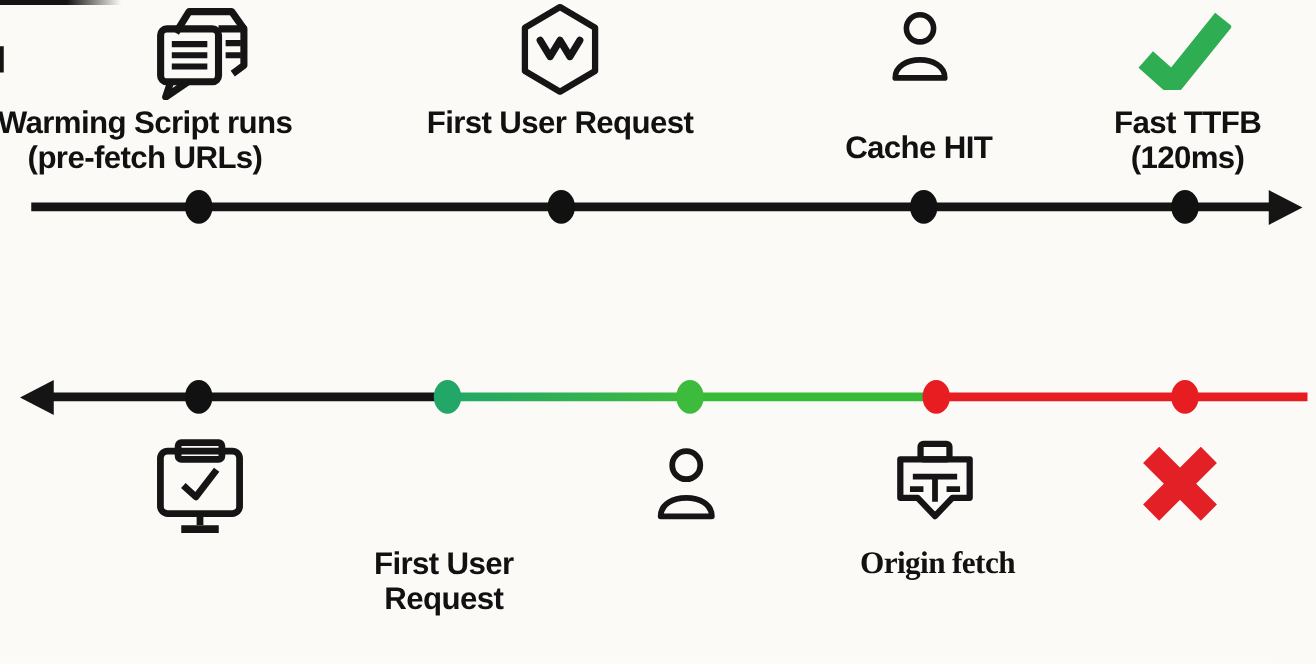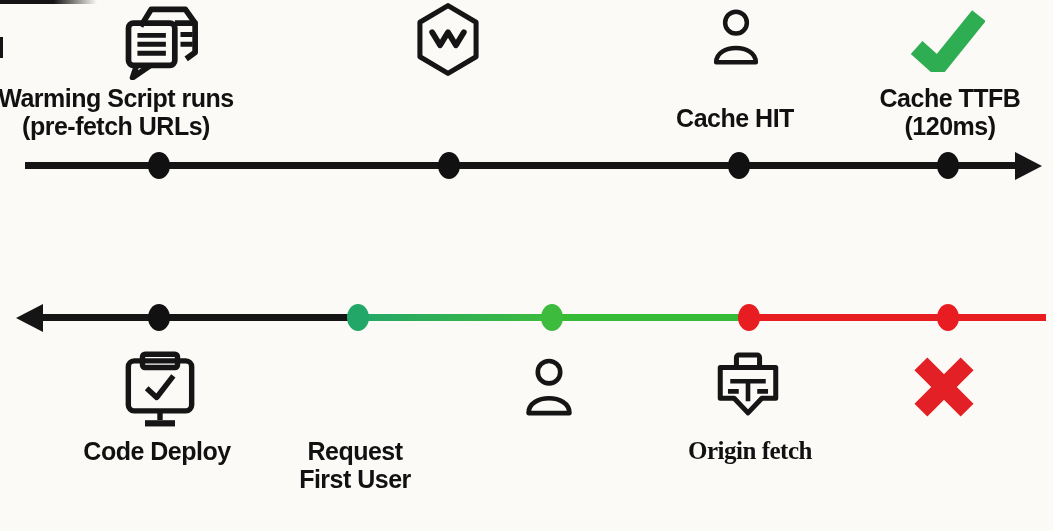--- a/index.html
+++ b/index.html
@@ -79,25 +79,28 @@
   <div class="icon" style="left:947px;top:8px;">
     <svg width="76" height="64" viewBox="0 0 100 84">
       <path d="M10 52 L38 77 L92 10" fill="none" stroke="#2fad52" stroke-width="23" stroke-linejoin="miter"></path>
     </svg>
   </div>
 
   <div class="lbl" style="left:116px;top:84px;">
     <span class="ln">Warming Script runs</span>
     <span class="ln">(pre-fetch URLs)</span>
   </div>
+  <div class="lbl" style="left:448px;top:84px;">
+    <span class="ln">First User Request</span>
+  </div>
   <div class="lbl" style="left:735px;top:84px;margin-top:20px;">
     <span class="ln">Cache HIT</span>
   </div>
   <div class="lbl" style="left:950px;top:84px;">
-    <span class="ln">Cache TTFB</span>
+    <span class="ln">Fast TTFB</span>
     <span class="ln">(120ms)</span>
   </div>
 
   <div class="tl-line" style="left: 25px; top: 162px; width: 992px; background: rgb(21, 21, 21);"></div>
   <div class="arrow-right" style="left: 1015px; top: 152px; border-left-color: rgb(21, 21, 21);"></div>
   <div class="dot" style="left: 148px; top: 152px; background: rgb(17, 17, 17);"></div>
   <div class="dot" style="left: 438px; top: 152px; background: rgb(17, 17, 17);"></div>
   <div class="dot" style="left: 728px; top: 152px; background: rgb(17, 17, 17);"></div>
   <div class="dot" style="left: 937px; top: 152px; background: rgb(17, 17, 17);"></div>
 
@@ -144,26 +147,23 @@
       </g>
     </svg>
   </div>
 
   <div class="icon" style="left:944px;top:352px;">
     <svg width="70" height="70" viewBox="0 0 100 100">
       <path d="M17 17 L83 83 M83 17 L17 83" fill="none" stroke="#e32026" stroke-width="26"></path>
     </svg>
   </div>
 
-  <div class="lbl" style="left:157px;top:437px;">
-    <span class="ln">Code Deploy</span>
-  </div>
   <div class="lbl" style="left:355px;top:437px;">
+    <span class="ln">First User</span>
     <span class="ln">Request</span>
-    <span class="ln">First User</span>
   </div>
   <div class="lbl" style="left:750px;top:437px;font-family:Liberation Serif, serif;">
     <span class="ln">Origin fetch</span>
   </div>
   <div class="lbl" style="left:942px;top:437px;">
   </div>
 
 </div>
 
 </body></html>

